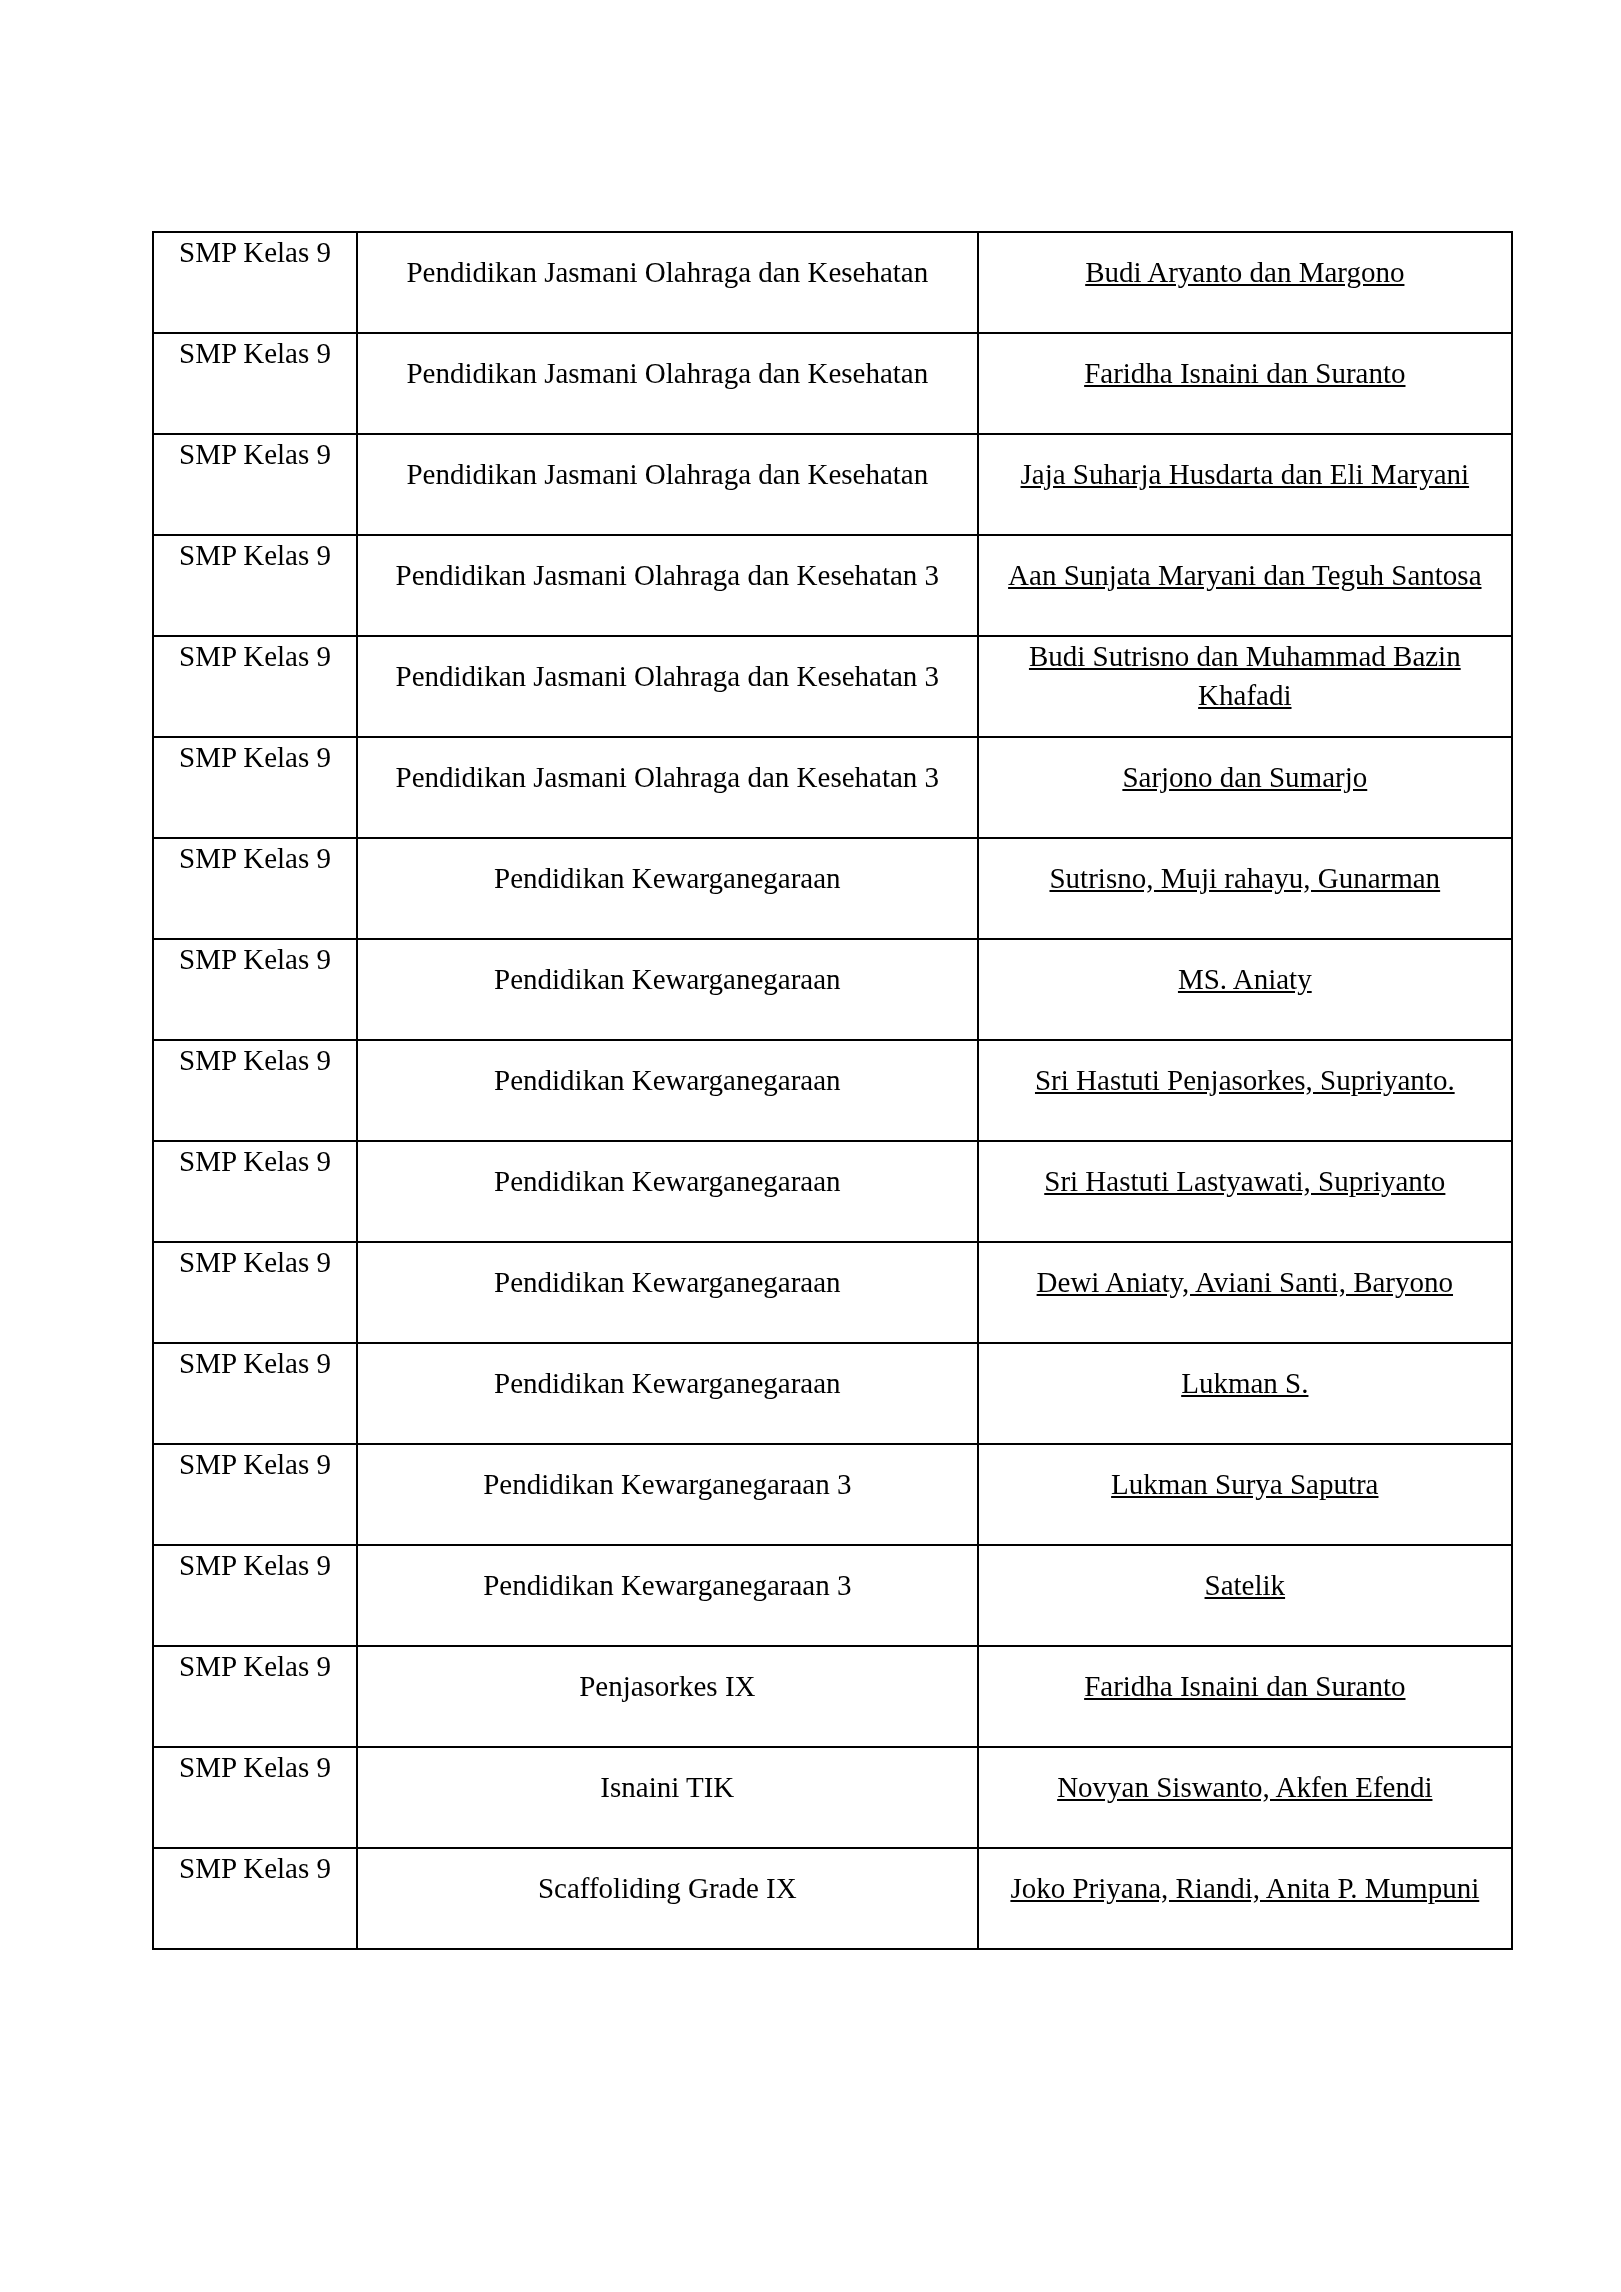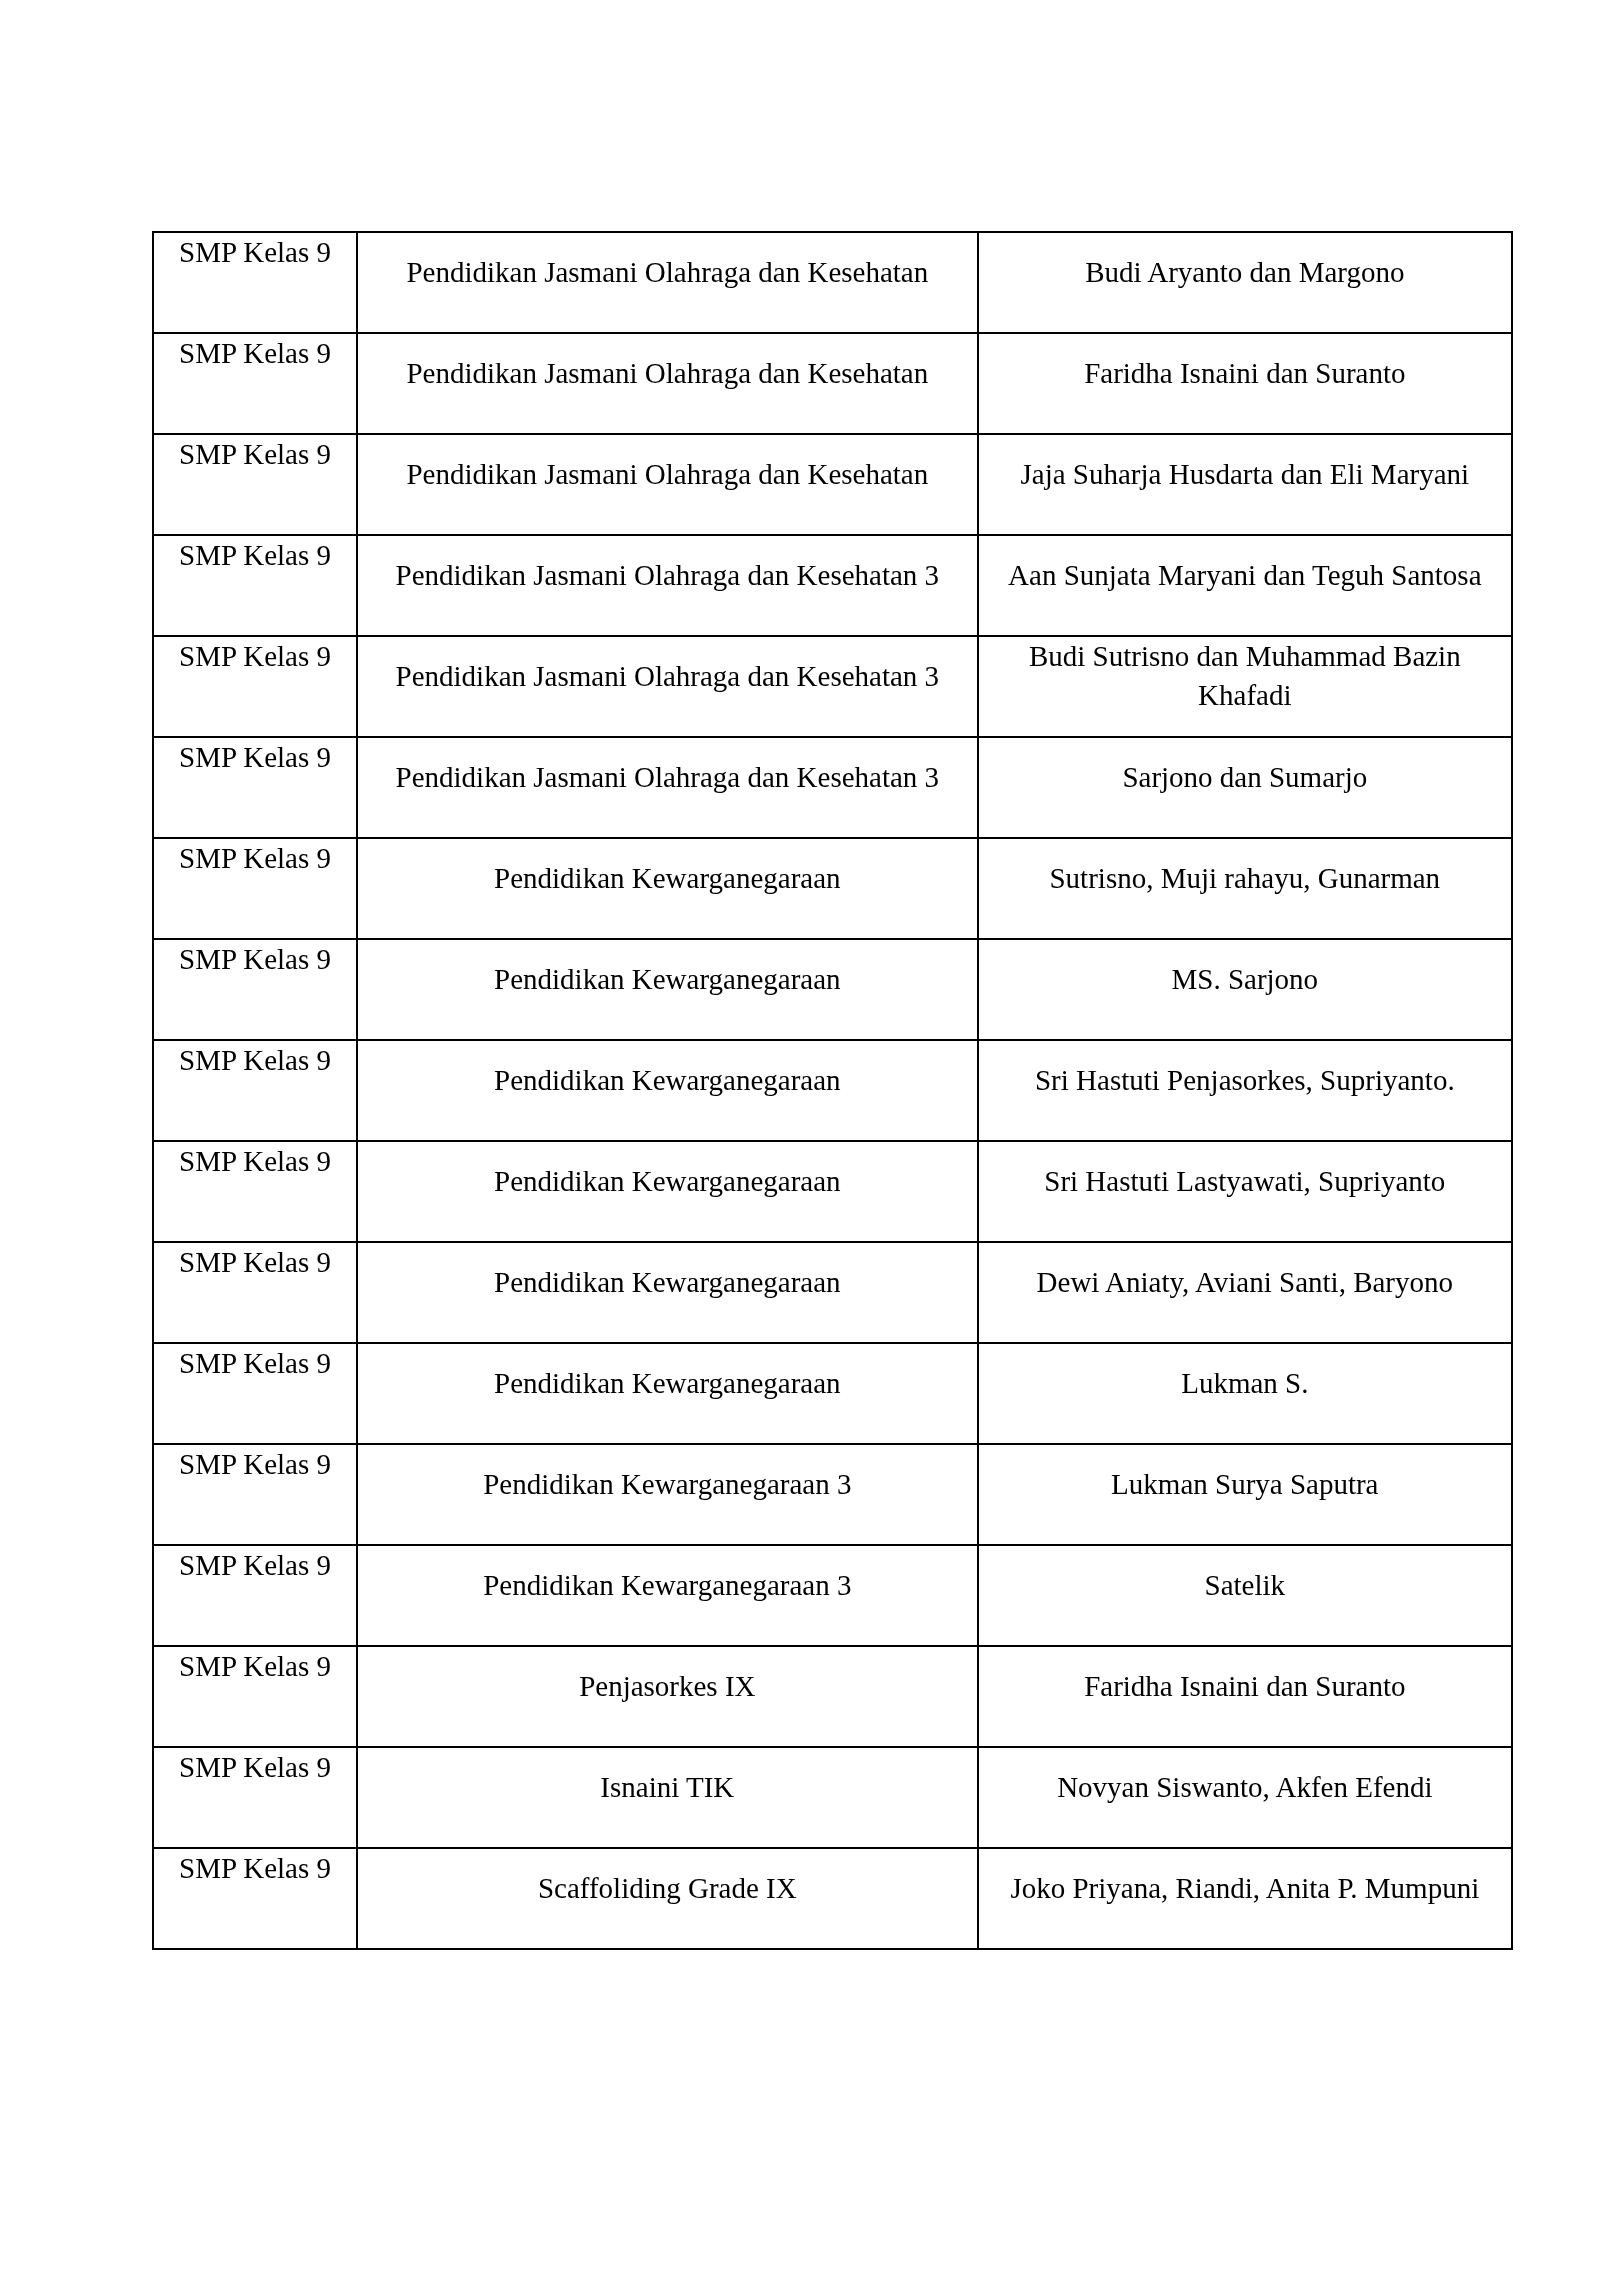--- a/index.html
+++ b/index.html
@@ -39,21 +39,21 @@
     display: flex;
     align-items: center;
     justify-content: center;
     text-align: center;
   }
   .doc-table td.col-level .cell-inner {
     align-items: flex-start;
   }
   .col-level { width: 168px; }
   .col-title { width: 511px; }
-  .col-author { width: 440px; }
+  .col-author { width: 440px; text-decoration: underline; }
 </style>
 </head>
 <body>
 
 <table class="doc-table">
   <colgroup>
     <col class="col-level">
     <col class="col-title">
     <col class="col-author">
   </colgroup>
@@ -136,21 +136,21 @@
         </td>
     </tr>
     <tr>
       <td class="col-level">
           <div class="cell-inner">SMP Kelas 9</div>
         </td>
       <td class="col-title">
           <div class="cell-inner">Pendidikan Kewarganegaraan</div>
         </td>
       <td class="col-author">
-          <div class="cell-inner">MS. Sarjono</div>
+          <div class="cell-inner">MS. Aniaty</div>
         </td>
     </tr>
     <tr>
       <td class="col-level">
           <div class="cell-inner">SMP Kelas 9</div>
         </td>
       <td class="col-title">
           <div class="cell-inner">Pendidikan Kewarganegaraan</div>
         </td>
       <td class="col-author">

